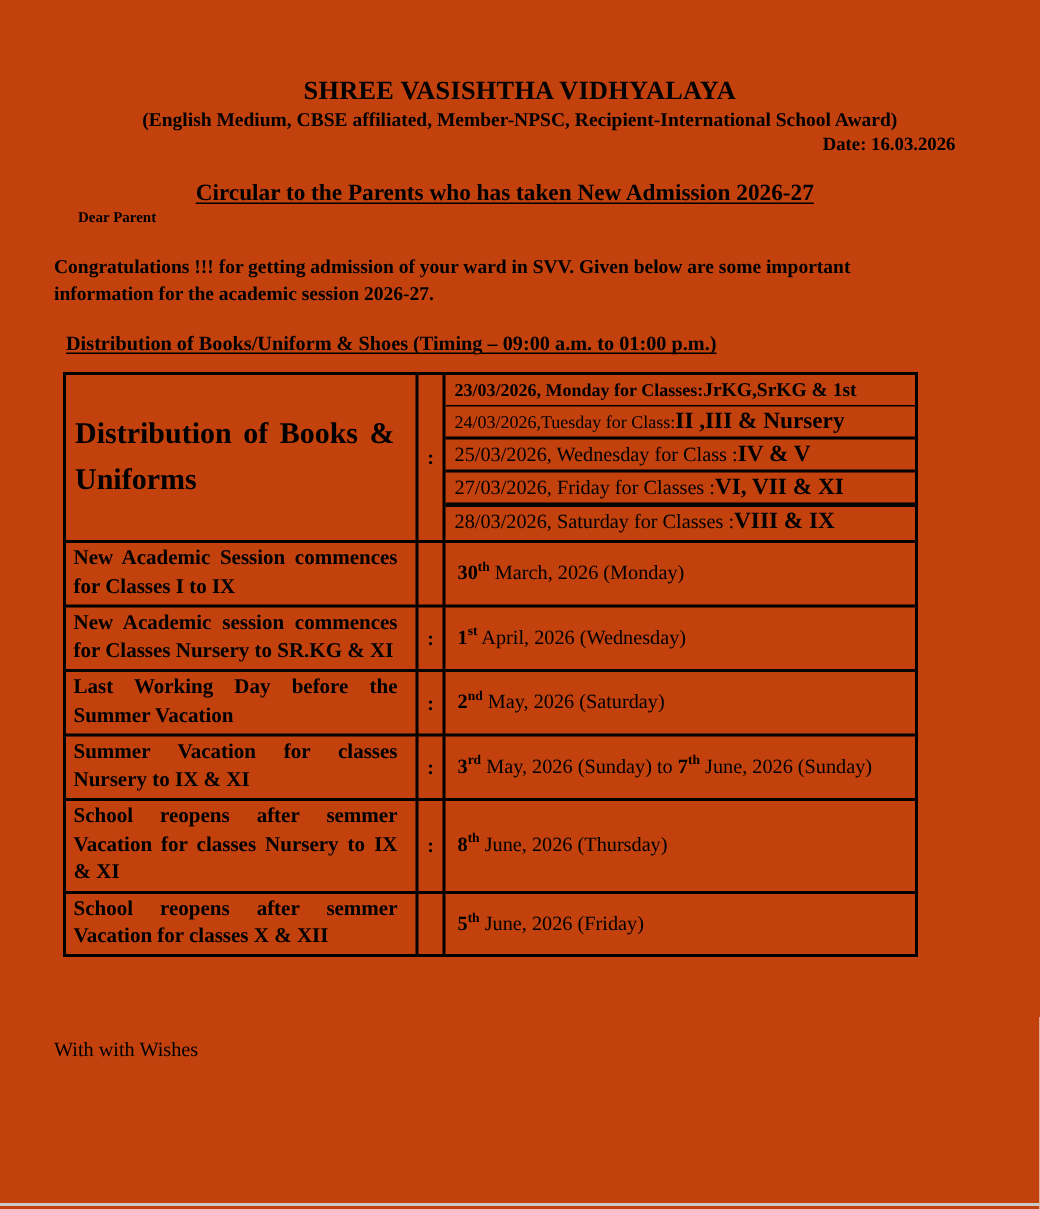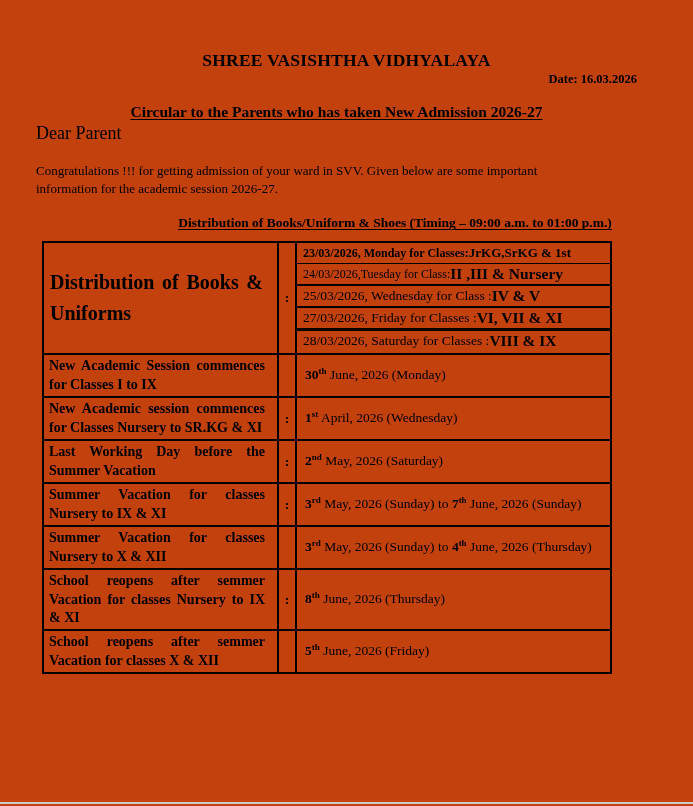--- a/index.html
+++ b/index.html
@@ -22,27 +22,27 @@
   }
   .circular-title {
     text-align: center; margin-top: 16px;
     padding-left: 36px; padding-right: 56px;
   }
   .circular-title span {
     font-size: 15.5px; font-weight: bold;
     text-decoration: underline; text-underline-offset: 2px;
   }
   .salutation {
-    padding-left: 36px; font-size: 18px; font-weight: normal; margin-top: 2px;
+    padding-left: 52px; font-size: 10px; font-weight: bold; margin-top: 2px;
   }
   .intro {
     padding-left: 36px; margin-top: 18px;
-    font-size: 13px; font-weight: normal; line-height: 1.4;
-  }
-  .table-heading { margin-top: 15px; padding-left: 97px; text-align: center; }
+    font-size: 13px; font-weight: bold; line-height: 1.4;
+  }
+  .table-heading { margin-top: 15px; padding-left: 44px; }
   .table-heading span {
     font-size: 13.5px; font-weight: bold;
     text-decoration: underline; text-underline-offset: 2px;
   }
 
   table.main-table {
     border-collapse: collapse; table-layout: fixed;
     width: 568px; margin: 10px 0 0 42px;
   }
   .main-table td { border: 2px solid #000; vertical-align: middle; }
@@ -94,20 +94,21 @@
     position: absolute; left: 0; bottom: 2px;
     width: 100%; height: 2px; background: #c9c9c9;
   }
 </style>
 </head>
 <body>
 
 <div class="page">
 
   <div class="school-name">SHREE VASISHTHA VIDHYALAYA</div>
+  <div class="school-subtitle">(English Medium, CBSE affiliated, Member-NPSC, Recipient-International School Award)</div>
   <div class="date-line">Date: 16.03.2026</div>
 
   <div class="circular-title">
     <span>Circular to the Parents who has taken New Admission 2026-27</span>
   </div>
 
   <div class="salutation">Dear Parent</div>
 
   <div class="intro">
     <div>Congratulations !!! for getting admission of your ward in SVV. Given below are some important</div>
@@ -156,56 +157,52 @@
                 <span class="sr-mid">, Saturday for Classes : </span>
                 <span class="sr-classes">VIII &amp; IX</span>
               </div>
         </div>
       </td>
     </tr>
 
     <tr style="height:37px;">
       <td class="label">New Academic Session commences for Classes I to IX</td>
       <td class="colon"></td>
-      <td class="value"><span class="vnum">30</span><sup class="vsup">th</sup><span> June, 2026 (Monday)</span></td>
+      <td class="value"><span class="vnum">30</span><sup class="vsup">th</sup><span> March, 2026 (Monday)</span></td>
     </tr>
 
     <tr style="height:40px;">
       <td class="label">New Academic session commences for Classes Nursery to SR.KG &amp; XI</td>
       <td class="colon">:</td>
       <td class="value"><span class="vnum">1</span><sup class="vsup">st</sup><span> April, 2026 (Wednesday)</span></td>
     </tr>
 
     <tr style="height:38px;">
       <td class="label">Last Working Day before the Summer Vacation</td>
       <td class="colon">:</td>
       <td class="value"><span class="vnum">2</span><sup class="vsup">nd</sup><span> May, 2026 (Saturday)</span></td>
     </tr>
 
     <tr style="height:38px;">
       <td class="label">Summer Vacation for classes Nursery to IX &amp; XI</td>
       <td class="colon">:</td>
       <td class="value"><span class="vnum">3</span><sup class="vsup">rd</sup><span> May, 2026 (Sunday) to </span><span class="vnum">7</span><sup class="vsup">th</sup><span> June, 2026 (Sunday)</span></td>
     </tr>
 
-    <tr style="height:38px;">
-      <td class="label">Summer Vacation for classes Nursery to X &amp; XII</td>
-      <td class="colon"></td>
-      <td class="value"><span class="vnum">3</span><sup class="vsup">rd</sup><span> May, 2026 (Sunday) to </span><span class="vnum">4</span><sup class="vsup">th</sup><span> June, 2026 (Thursday)</span></td>
-    </tr>
 
     <tr style="height:54px;">
       <td class="label">School reopens after semmer Vacation for classes Nursery to IX &amp; XI</td>
       <td class="colon">:</td>
       <td class="value"><span class="vnum">8</span><sup class="vsup">th</sup><span> June, 2026 (Thursday)</span></td>
     </tr>
 
     <tr style="height:36px;">
       <td class="label">School reopens after semmer Vacation for classes X &amp; XII</td>
       <td class="colon"></td>
       <td class="value"><span class="vnum">5</span><sup class="vsup">th</sup><span> June, 2026 (Friday)</span></td>
     </tr>
   </tbody>
     </table>
 
+  <div class="closing">With with Wishes</div>
 
   <div class="bottom-edge"></div>
 </div>
 
 </body></html>

